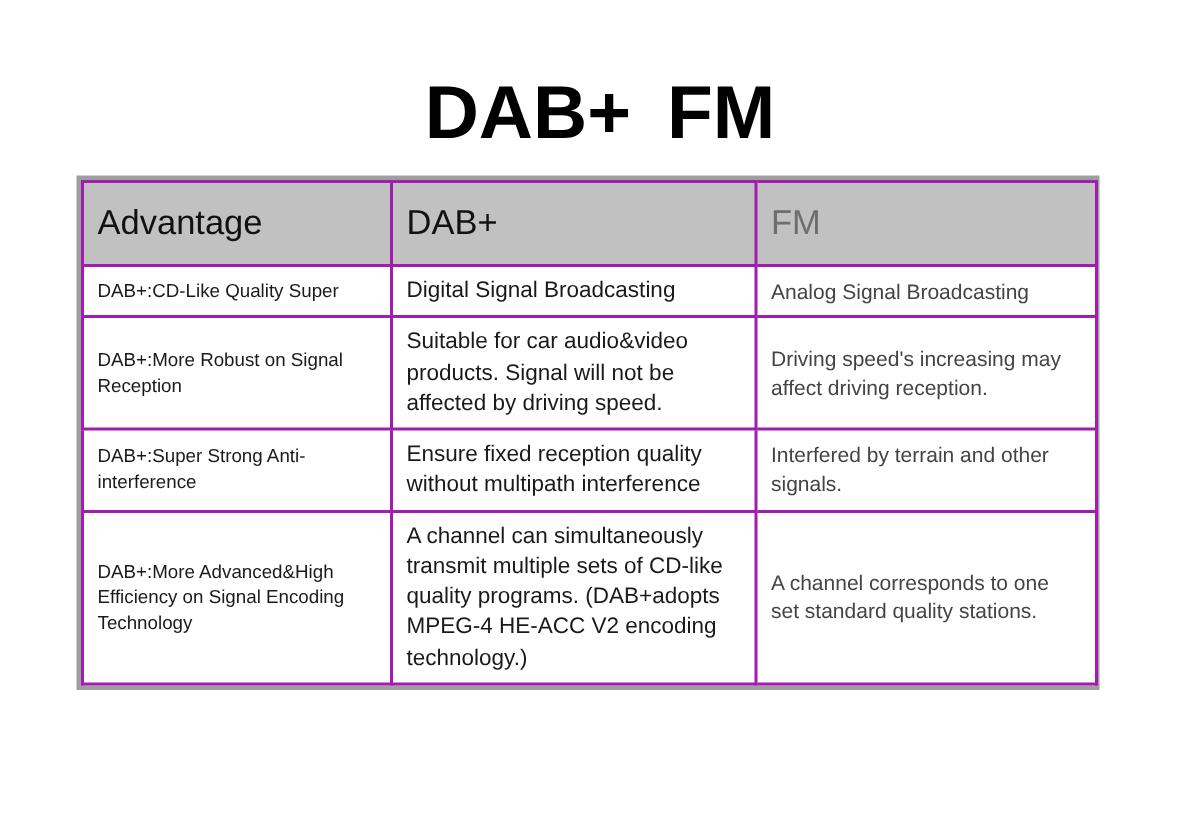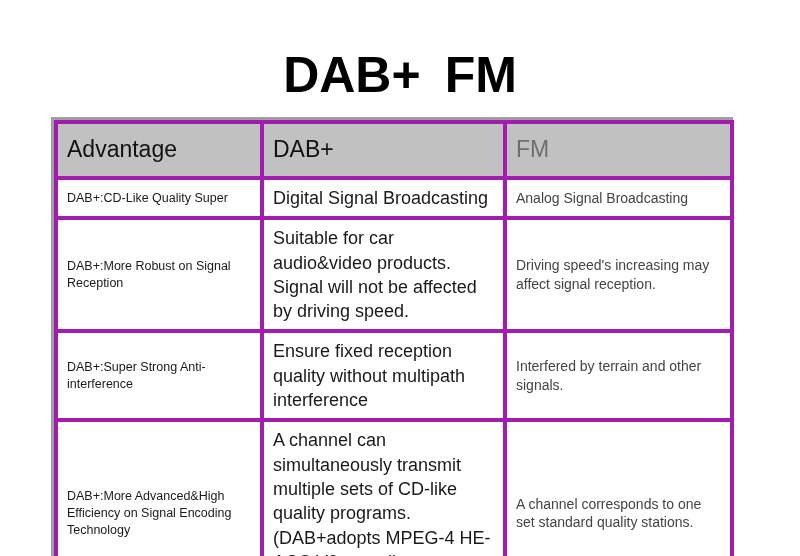--- a/index.html
+++ b/index.html
@@ -99,21 +99,21 @@
     border-collapse: collapse;
     width: 100%;
     table-layout: fixed;
   }
   table.vs-table col.c1 { width: 206px; }
   table.vs-table col.c2 { width: 243px; }
   table.vs-table col.c3 { width: 227px; }
 
   table.vs-table td,
   table.vs-table th {
-    border: 4px solid #a21caf;
+    border: 2px solid #a21caf;
     vertical-align: middle;
     padding: 6px 9px;
     box-sizing: border-box;
     text-align: left;
   }
 
   thead th {
     background: #c1c1c1;
     font-weight: normal;
     text-align: center;
@@ -126,21 +126,21 @@
     line-height: 1.1;
   }
   th.hdr-fm .hdr-text { color: #6e6e6e; }
 
   td.col-adv {
     font-size: 12.5px;
     color: #1a1a1a;
     line-height: 1.35;
   }
   td.col-dab {
-    font-size: 18px;
+    font-size: 15px;
     color: #1a1a1a;
     line-height: 1.35;
   }
   td.col-fm {
     font-size: 14px;
     color: #444444;
     line-height: 1.35;
   }
 
   .dash-mark {
@@ -201,21 +201,21 @@
         </tr>
 
         <tr>
           <td class="col-adv">
             <span class="cell-text">DAB+:More Robust on Signal Reception</span>
           </td>
           <td class="col-dab">
             <span class="cell-text">Suitable for car audio&amp;video products. Signal will not be affected by driving speed.</span>
           </td>
           <td class="col-fm">
-            <span class="cell-text">Driving speed's increasing may affect signal reception.</span>
+            <span class="cell-text">Driving speed's increasing may affect driving reception.</span>
           </td>
         </tr>
 
         <tr>
           <td class="col-adv">
             <span class="cell-text">DAB+:Super Strong Anti-interference</span>
           </td>
           <td class="col-dab">
             <span class="cell-text">Ensure fixed reception quality without multipath interference</span>
           </td>

